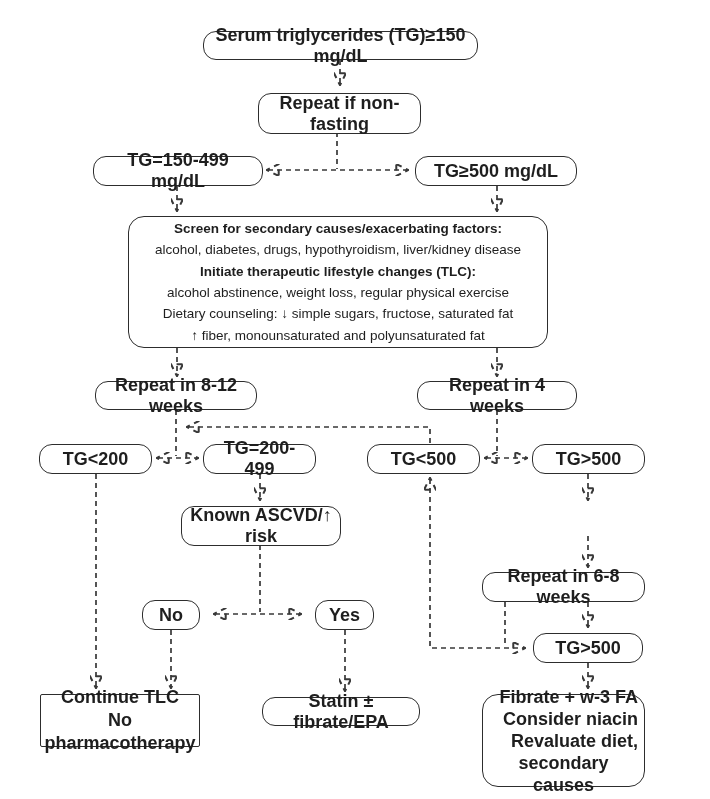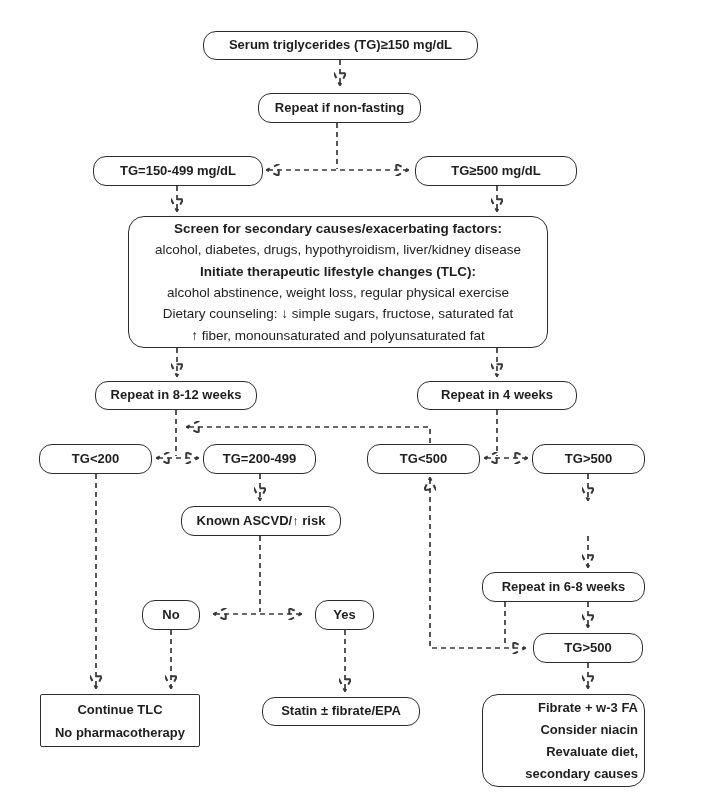--- a/index.html
+++ b/index.html
@@ -2,21 +2,21 @@
 <html><head>
 <meta charset="utf-8">
 <style>
   html,body{margin:0;padding:0;background:#ffffff;}
   .canvas{position:relative;width:710px;height:799px;background:#ffffff;overflow:hidden;
           font-family:"Liberation Sans",sans-serif;}
   .edges{position:absolute;left:0;top:0;width:710px;height:799px;}
   .edges path{fill:none;stroke:#383838;stroke-width:1.7;stroke-dasharray:5 4;}
   .node{position:absolute;box-sizing:border-box;background:#ffffff;border:1.7px solid #2d2d2d;
         border-radius:13px;display:flex;flex-direction:column;align-items:center;justify-content:center;
-        text-align:center;font-size:13px;font-weight:600;color:#1e1e1e;line-height:1.15;padding:2px 6px;}
+        text-align:center;font-size:18px;font-weight:600;color:#1e1e1e;line-height:1.15;padding:2px 6px;}
   .node span{display:block;}
   .screen{border-radius:16px;font-weight:400;font-size:13.5px;padding:4px 8px;}
   .screen span{line-height:21.4px;}
   .screen .b{font-weight:700;}
   .multi2 span{line-height:23px;}
   .multi4{border-radius:16px;align-items:flex-end;}
   .multi4 span{line-height:22px;font-weight:600;}
   .pill{border-radius:13px;}
 </style>
 </head>
@@ -53,21 +53,21 @@
     <path d="M588 602 V626" marker-end="url(#ah)"></path>
     <path d="M505 602 V647"></path>
     <path d="M430 479 V648 H524" marker-start="url(#ah)" marker-end="url(#ah)"></path>
     <path d="M588 663 V687" marker-end="url(#ah)"></path>
   </svg>
 
   <div class="node" style="left:203px;top:31px;width:275px;height:29px">
     <span>Serum triglycerides (TG)≥150 mg/dL</span>
   </div>
 
-  <div class="node" style="left:258px;top:93px;width:163px;height:30px">
+  <div class="node" style="left:258px;top:93px;width:163px;height:41px">
     <span>Repeat if non-fasting</span>
   </div>
 
   <div class="node" style="left:93px;top:156px;width:170px;height:30px">
     <span>TG=150-499 mg/dL</span>
   </div>
 
   <div class="node" style="left:415px;top:156px;width:162px;height:30px">
     <span>TG≥500 mg/dL</span>
   </div>
@@ -98,21 +98,21 @@
   </div>
 
   <div class="node" style="left:367px;top:444px;width:113px;height:30px">
     <span>TG&lt;500</span>
   </div>
 
   <div class="node" style="left:532px;top:444px;width:113px;height:30px">
     <span>TG&gt;500</span>
   </div>
 
-  <div class="node" style="left:181px;top:506px;width:160px;height:30px">
+  <div class="node" style="left:181px;top:506px;width:160px;height:40px">
     <span>Known ASCVD/↑ risk</span>
   </div>
 
   <div class="node pill" style="left:142px;top:600px;width:58px;height:30px">
     <span>No</span>
   </div>
 
   <div class="node pill" style="left:315px;top:600px;width:59px;height:30px">
     <span>Yes</span>
   </div>

